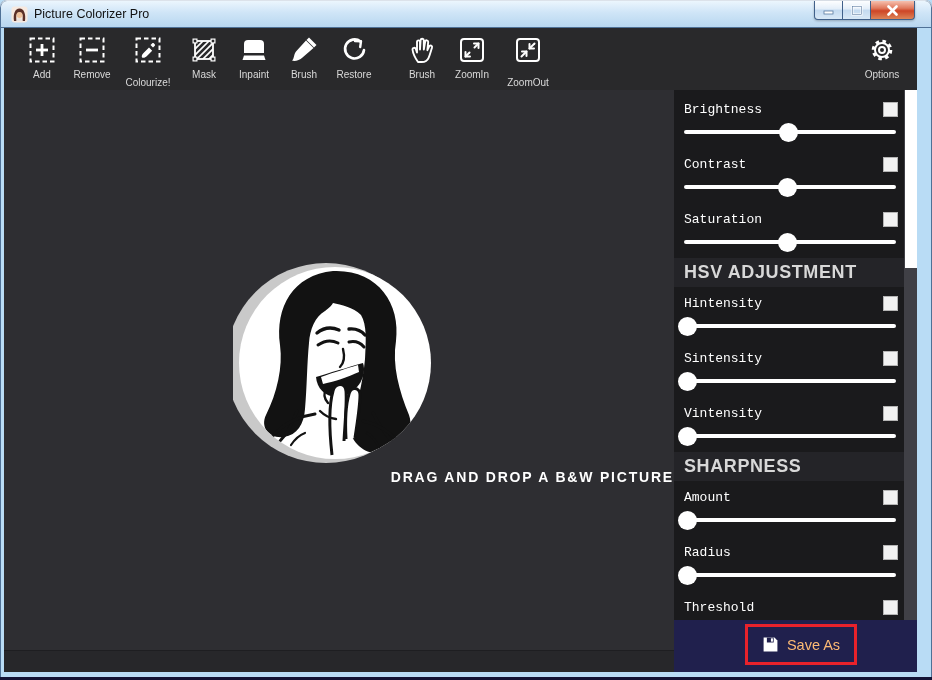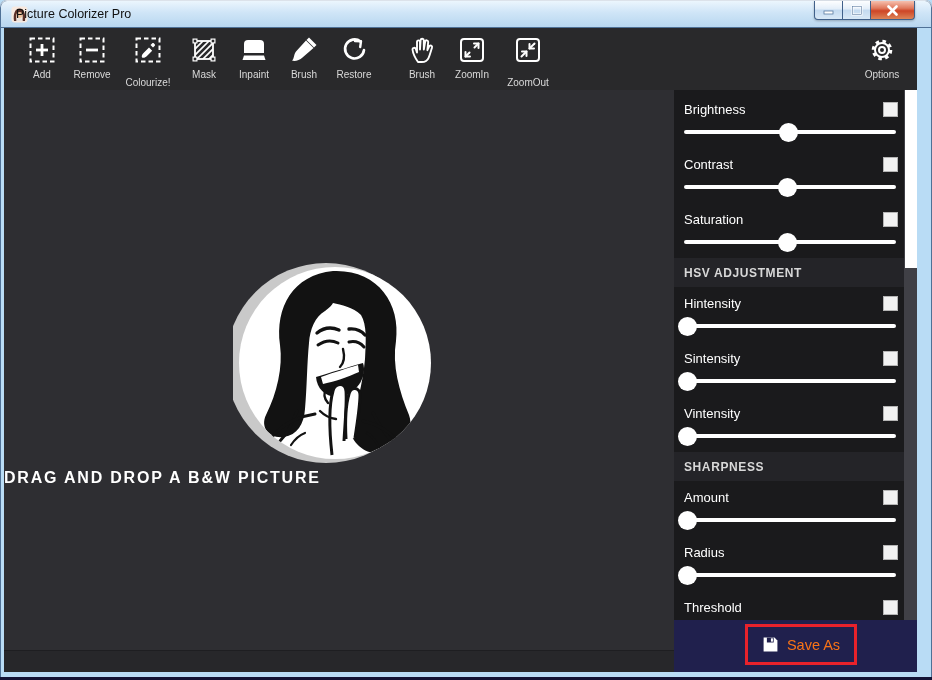--- a/index.html
+++ b/index.html
@@ -10,21 +10,21 @@
   
   .frame { position:absolute; inset:0; background:#b9dcf5; border-radius:7px 7px 0 0;
            box-shadow: inset 0 0 0 1px #4f7196; }
   .bottom-navy { position:absolute; left:0; right:0; bottom:0; height:3px; background:#131335; }
 
   
   .titlebar { position:absolute; left:0; top:0; width:100%; height:28px;
               background:linear-gradient(#eef7fe, #cfe5f7 45%, #b7d6ef);
               border-radius:7px 7px 0 0; box-shadow: inset 0 1px 0 rgba(255,255,255,.8), inset 0 0 0 1px #4f7196; }
   .app-icon { position:absolute; left:11px; top:6px; width:17px; height:17px; }
-  .title-text { position:absolute; left:16px; top:7px; font-size:12.5px; color:#111; }
+  .title-text { position:absolute; left:34px; top:7px; font-size:12.5px; color:#111; }
   .win-controls { position:absolute; right:17px; top:1px; display:flex; height:19px;
                   filter:drop-shadow(0 1px 1px rgba(0,0,0,.25)); }
   .win-btn { border:1px solid #40608a; border-top:none; display:flex; align-items:center; justify-content:center;
              background:linear-gradient(#fdfeff, #e3eef9 45%, #c3daf0 50%, #d9e8f6); }
   .win-btn.min { width:29px; border-radius:0 0 0 4px; }
   .win-btn.max { width:27px; border-left:none; border-right:none; }
   .win-btn.close { width:45px; border-radius:0 0 4px 0;
              background:linear-gradient(#f6c0ae, #e0795d 40%, #ce4526 55%, #dd8457); }
 
   
@@ -35,51 +35,51 @@
   .tb-item { width:50px; padding-top:6px; display:flex; flex-direction:column; align-items:center;
              cursor:pointer; }
   .tb-item.wide { width:62px;gap:8px; }
   .tb-item.gapL { margin-left:18px; }
   .tb-item svg { display:block; }
   .tb-label { margin-top:3px; font-size:10px; color:#d9d9d9; white-space:nowrap; }
 
   
   .canvas { position:absolute; left:4px; top:90px; width:670px; height:560px; background:#2e2e32; }
   .drop-art { position:absolute; left:50%; top:173px; transform:translateX(-53%); width:200px; height:200px; }
-  .drop-hint { position:absolute; left:0; top:379px; width:100%; text-align:left;
-               color:#fff; font-size:16px; font-weight:bold; letter-spacing:1.8px; }
+  .drop-hint { position:absolute; left:0; top:379px; width:100%; text-align:right;
+               color:#fff; font-size:14px; font-weight:bold; letter-spacing:1.8px; }
 
   
   .statusbar { position:absolute; left:4px; top:650px; width:670px; height:22px; background:#27272a;
                border-top:1px solid #1e1e21; }
 
   
   .sidebar { position:absolute; left:674px; top:90px; width:243px; height:582px; background:#1a1a1c; }
   .panel { position:absolute; left:0; top:0; width:230px; }
   .srow { height:55px; position:relative; padding:9px 0 0 10px; }
   .srow.first { height:58px; padding-top:12px; }
-  .srow-head { display:flex; align-items:center; justify-content:space-between; width:214px; }
+  .srow-head { display:flex; align-items:center; justify-content:space-between; width:214px;font-family:Liberation Mono, monospace; }
   .slabel { color:#fff; font-size:13px; }
   .checkbox { width:15px; height:15px; background:#f2f2f2; box-shadow:inset 0 0 0 1px #b5b5b5; cursor:pointer; }
   .track { position:absolute; left:10px; top:37px; width:212px; height:4px; background:#fff; border-radius:2px; cursor:pointer; }
   .srow.first .track { top:40px; }
   .thumb { position:absolute; top:-7.5px; width:19px; height:19px; border-radius:50%; background:#fff; cursor:pointer; }
   .sec-header { height:29px; background:#242428; display:flex; align-items:center; padding-left:10px; }
-  .sec-header span { color:#d8d8d8; font-size:12px; font-weight:bold; letter-spacing:.6px; }
+  .sec-header span { color:#d8d8d8; font-size:18px; font-weight:bold; letter-spacing:.6px; }
 
   
   .scrollbar { position:absolute; right:0; top:0; width:13px; height:530px; background:#404046; }
   .scroll-thumb { position:absolute; left:0.5px; top:0; width:12px; height:178px; background:#ffffff; cursor:pointer; }
 
   
   .savebar { position:absolute; left:0; top:530px; width:243px; height:52px; background:#20204d; z-index:5; }
   .save-annotation { position:absolute; left:71px; top:4px; width:112px; height:41px; border:3px solid #e8222b;
                      display:flex; align-items:center; justify-content:center; gap:8px; }
   .save-btn { display:flex; align-items:center; gap:8px; cursor:pointer; }
-  .save-label { color:#f97316; font-size:14.5px;text-align:right; }
+  .save-label { color:#fdba74; font-size:14.5px;text-align:right; }
 </style>
 </head>
 <body>
 
 <div class="frame">
 
   <div class="titlebar">
     <svg class="app-icon" viewBox="0 0 17 17">
       <rect x="0.5" y="0.5" width="16" height="16" rx="3" fill="#f7e9df"></rect>
       <path d="M3,15 C2,8 4,2.5 8.5,2.5 C13,2.5 15,8 14,15 L11.5,15 C12,10 12,7 8.5,6.5 C5,7 5,10 5.5,15 Z" fill="#5a3028"></path>

